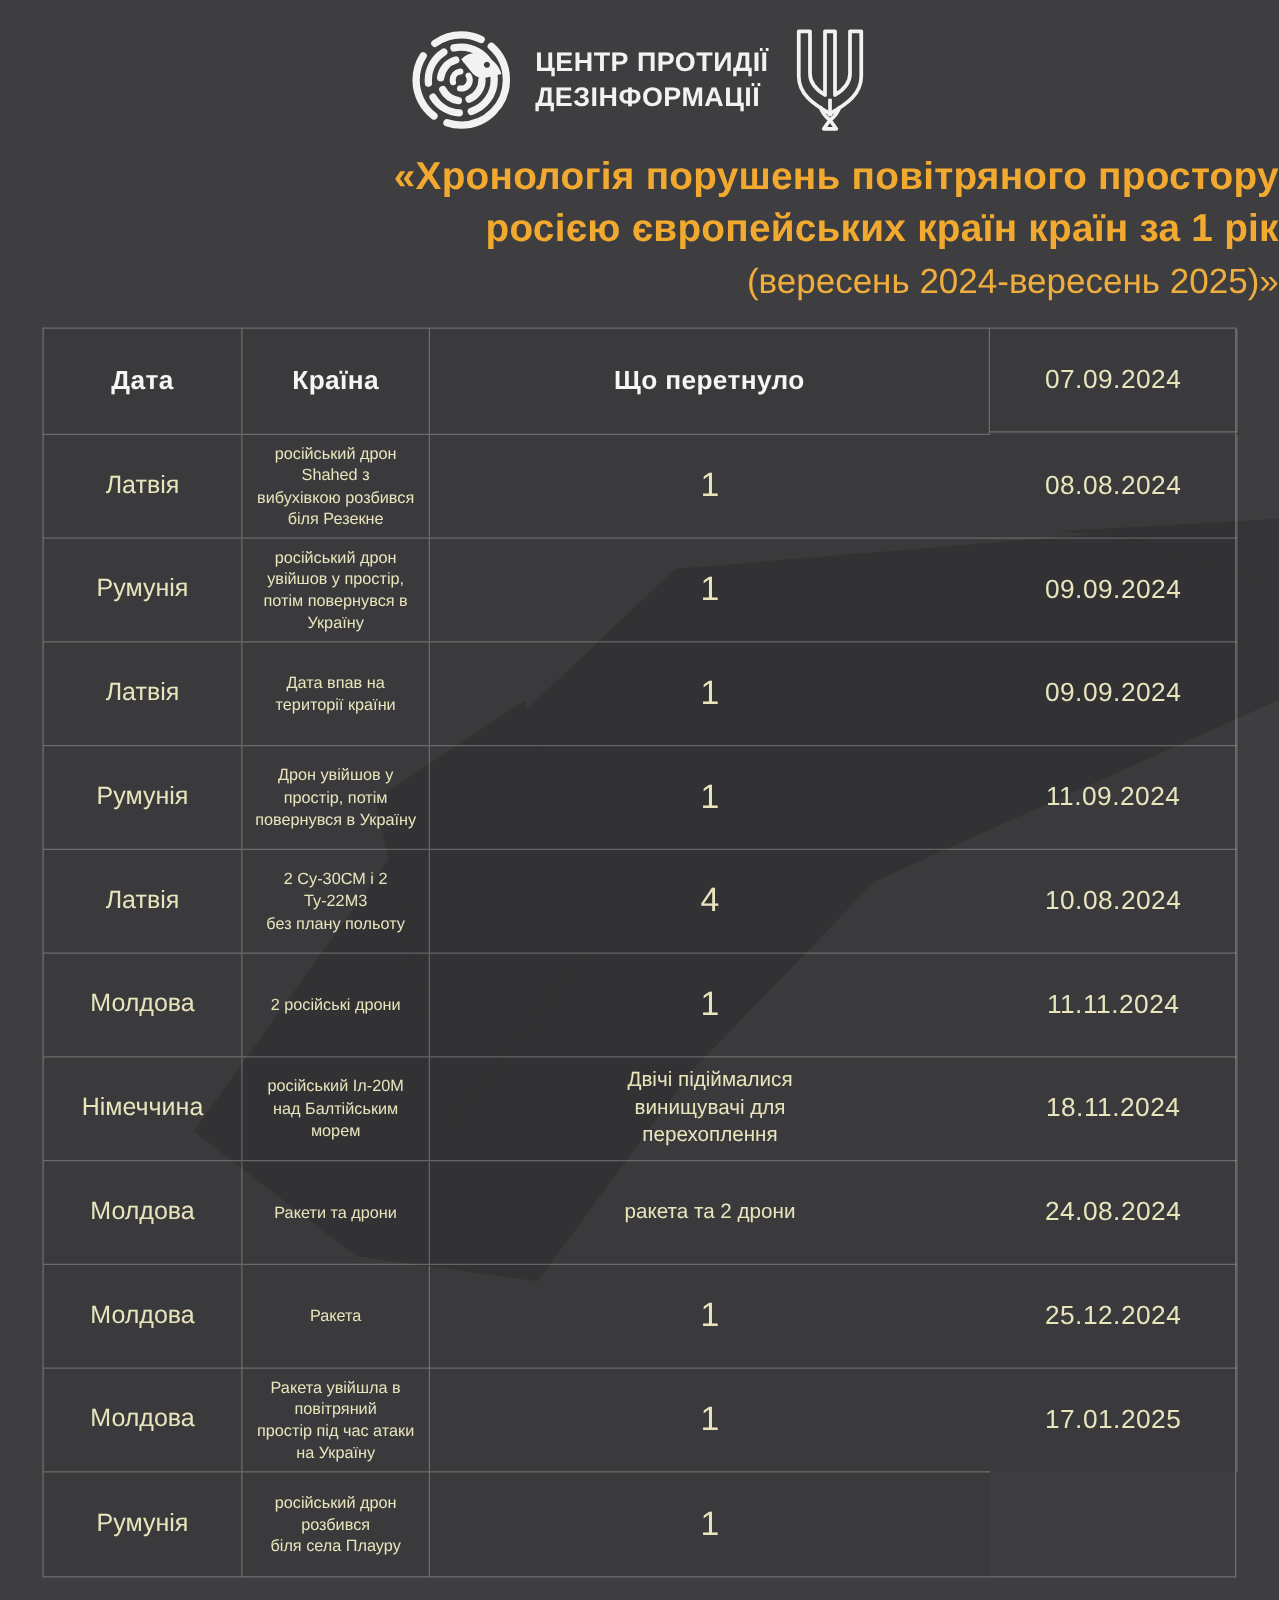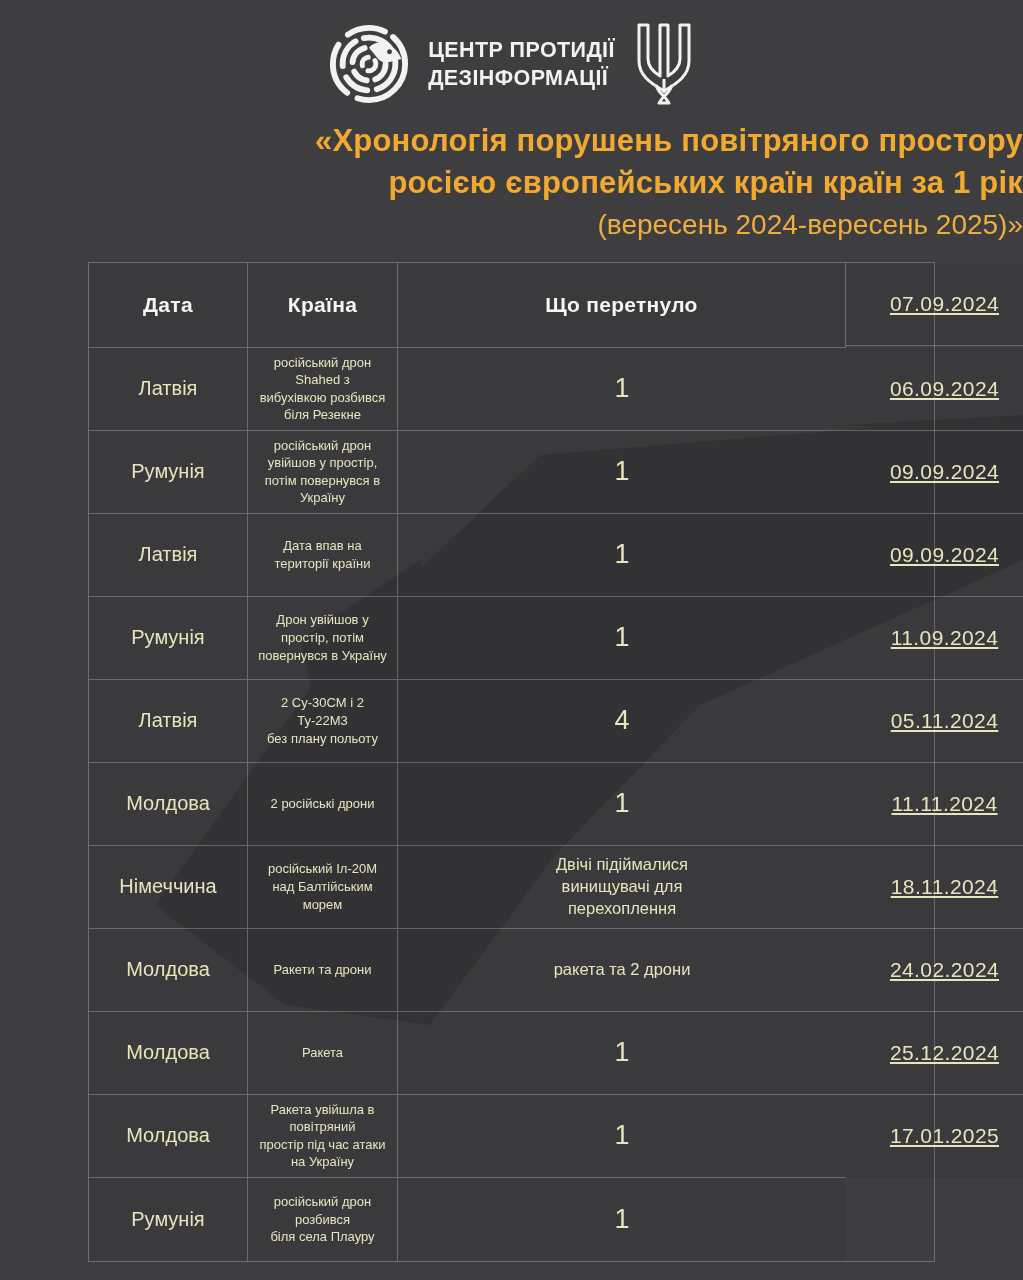--- a/index.html
+++ b/index.html
@@ -21,21 +21,21 @@
     color:#f2f2f2; font-weight:700; font-size:21.5px;
     line-height:1.32; letter-spacing:0.4px;
   }
   .trident-wrap svg { height:86px; display:block; }
 
   .title { text-align:right; margin-top:12px; color:#f1a92f; }
   .title .t-bold { display:block; font-size:31px; font-weight:700; line-height:1.34; letter-spacing:0.2px; }
   .title .t-light { display:block; font-size:28px; font-weight:400; line-height:1.42; margin-top:2px; color:#eead3d; }
 
   .table-grid {
-    width:847px; margin:17px auto 0;
+    width:955px; margin:17px auto 0;
     display:grid;
     grid-template-columns:159px 150px 448px 198px;
     border:1px solid rgba(255,255,255,0.25);
     box-sizing:border-box;
   }
   .cell {
     box-sizing:border-box;
     display:flex; align-items:center; justify-content:center;
     text-align:center;
     border-right:1px solid rgba(255,255,255,0.25);
@@ -45,21 +45,21 @@
   }
   .hcell {
     height:85px; color:#f5f5f5;
     font-size:21px; font-weight:700; letter-spacing:0.3px;
   }
   .hcell:nth-child(4) { border-right:none; }
   .row { display:contents; }
   .row .cell { height:83px; color:#e8e4bc; }
   .row .cell:last-child { border-right:none; }
   .row:last-child .cell { border-bottom:none; }
-  .date-cell { font-size:21px; letter-spacing:0.4px;text-decoration:underline; }
+  .date-cell { font-size:21px; letter-spacing:0.4px; }
   .country-cell { font-size:20px; }
   .what-cell { font-size:13px; line-height:1.35; white-space:pre-line; }
   .count-cell { font-size:27px; font-weight:400; color:#edebd2; }
   .count-cell.small { font-size:16.5px; line-height:1.32; white-space:pre-line; color:#e8e4bc; }
 </style>
 </head>
 <body>
 
 <svg class="shadow-layer" width="1023" height="1280" viewBox="0 0 1023 1280" aria-hidden="true">
   <g fill="#2e2e30" opacity="0.55">
@@ -111,21 +111,21 @@
 
     <div class="row">
       <div class="cell date-cell">07.09.2024</div>
       <div class="cell country-cell">Латвія</div>
       <div class="cell what-cell">російський дрон Shahed з
 вибухівкою розбився біля Резекне</div>
       <div class="cell count-cell">1</div>
     </div>
 
     <div class="row">
-      <div class="cell date-cell">06.09.2024</div>
+      <div class="cell date-cell">08.08.2024</div>
       <div class="cell country-cell">Румунія</div>
       <div class="cell what-cell">російський дрон увійшов у простір,
 потім повернувся в Україну</div>
       <div class="cell count-cell">1</div>
     </div>
 
     <div class="row">
       <div class="cell date-cell">09.09.2024</div>
       <div class="cell country-cell">Латвія</div>
       <div class="cell what-cell">Дата впав на території країни</div>
@@ -142,21 +142,21 @@
 
     <div class="row">
       <div class="cell date-cell">11.09.2024</div>
       <div class="cell country-cell">Латвія</div>
       <div class="cell what-cell">2 Су-30СМ і 2 Ту-22М3
 без плану польоту</div>
       <div class="cell count-cell">4</div>
     </div>
 
     <div class="row">
-      <div class="cell date-cell">05.11.2024</div>
+      <div class="cell date-cell">10.08.2024</div>
       <div class="cell country-cell">Молдова</div>
       <div class="cell what-cell">2 російські дрони</div>
       <div class="cell count-cell">1</div>
     </div>
 
     <div class="row">
       <div class="cell date-cell">11.11.2024</div>
       <div class="cell country-cell">Німеччина</div>
       <div class="cell what-cell">російський Іл-20М
 над Балтійським морем</div>
@@ -166,21 +166,21 @@
     </div>
 
     <div class="row">
       <div class="cell date-cell">18.11.2024</div>
       <div class="cell country-cell">Молдова</div>
       <div class="cell what-cell">Ракети та дрони</div>
       <div class="cell count-cell small">ракета та 2 дрони</div>
     </div>
 
     <div class="row">
-      <div class="cell date-cell">24.02.2024</div>
+      <div class="cell date-cell">24.08.2024</div>
       <div class="cell country-cell">Молдова</div>
       <div class="cell what-cell">Ракета</div>
       <div class="cell count-cell">1</div>
     </div>
 
     <div class="row">
       <div class="cell date-cell">25.12.2024</div>
       <div class="cell country-cell">Молдова</div>
       <div class="cell what-cell">Ракета увійшла в повітряний
 простір під час атаки на Україну</div>

